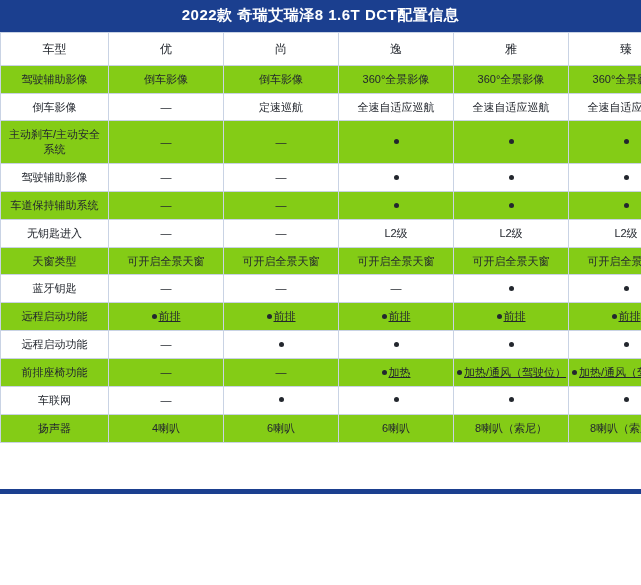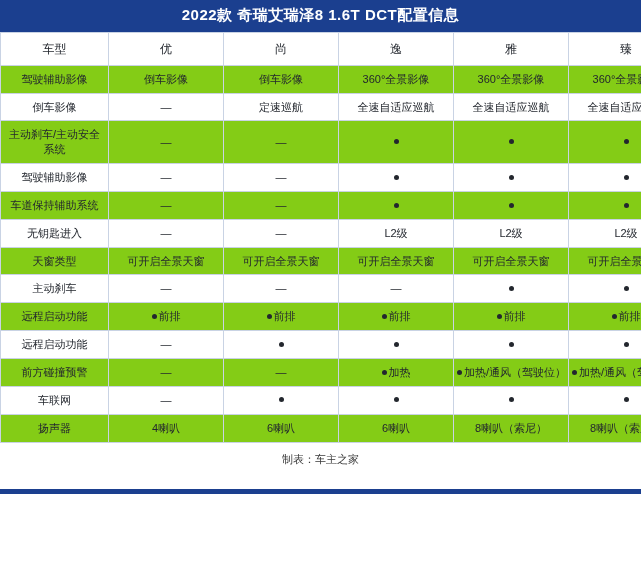--- a/index.html
+++ b/index.html
@@ -68,20 +68,21 @@
     width: 5px;
     height: 5px;
     border-radius: 50%;
     background: #23272e;
     vertical-align: middle;
     position: relative;
     top: -1px;
   }
   .dot-text {
     white-space: nowrap;
+    text-decoration: underline;
   }
   .dot-text .dot {
     margin-right: 2px;
   }
   .footer {
     text-align: center;
     font-size: 11px;
     color: #3a3a3a;
     padding: 9px 0 6px 0;
     background: #ffffff;
@@ -168,21 +169,21 @@
       <tr class="alt">
         <td class="rowlabel">天窗类型</td>
         <td class="val">可开启全景天窗</td>
         <td class="val">可开启全景天窗</td>
         <td class="val">可开启全景天窗</td>
         <td class="val">可开启全景天窗</td>
         <td class="val">可开启全景天窗</td>
       </tr>
 
       <tr class="plain">
-        <td class="rowlabel">主动刹车</td>
+        <td class="rowlabel">蓝牙钥匙</td>
         <td class="val">—</td>
         <td class="val">—</td>
         <td class="val">—</td>
         <td class="val"><span class="dot"></span></td>
         <td class="val"><span class="dot"></span></td>
       </tr>
 
       <tr class="alt">
         <td class="rowlabel">远程启动功能</td>
         <td class="val dot-text"><span class="dot"></span>前排</td>
@@ -195,21 +196,21 @@
       <tr class="plain">
         <td class="rowlabel">远程启动功能</td>
         <td class="val">—</td>
         <td class="val"><span class="dot"></span></td>
         <td class="val"><span class="dot"></span></td>
         <td class="val"><span class="dot"></span></td>
         <td class="val"><span class="dot"></span></td>
       </tr>
 
       <tr class="alt">
-        <td class="rowlabel">前方碰撞预警</td>
+        <td class="rowlabel">前排座椅功能</td>
         <td class="val">—</td>
         <td class="val">—</td>
         <td class="val dot-text"><span class="dot"></span>加热</td>
         <td class="val dot-text"><span class="dot"></span>加热/通风（驾驶位）</td>
         <td class="val dot-text"><span class="dot"></span>加热/通风（驾驶位）</td>
       </tr>
 
       <tr class="plain">
         <td class="rowlabel">车联网</td>
         <td class="val">—</td>
@@ -223,15 +224,14 @@
         <td class="rowlabel">扬声器</td>
         <td class="val">4喇叭</td>
         <td class="val">6喇叭</td>
         <td class="val">6喇叭</td>
         <td class="val">8喇叭（索尼）</td>
         <td class="val">8喇叭（索尼）</td>
       </tr>
     </tbody>
   </table>
 
-  <div class="footer">制表：车主之家</div>
   <div class="bottom-bar"></div>
 </div>
 
 </body></html>

